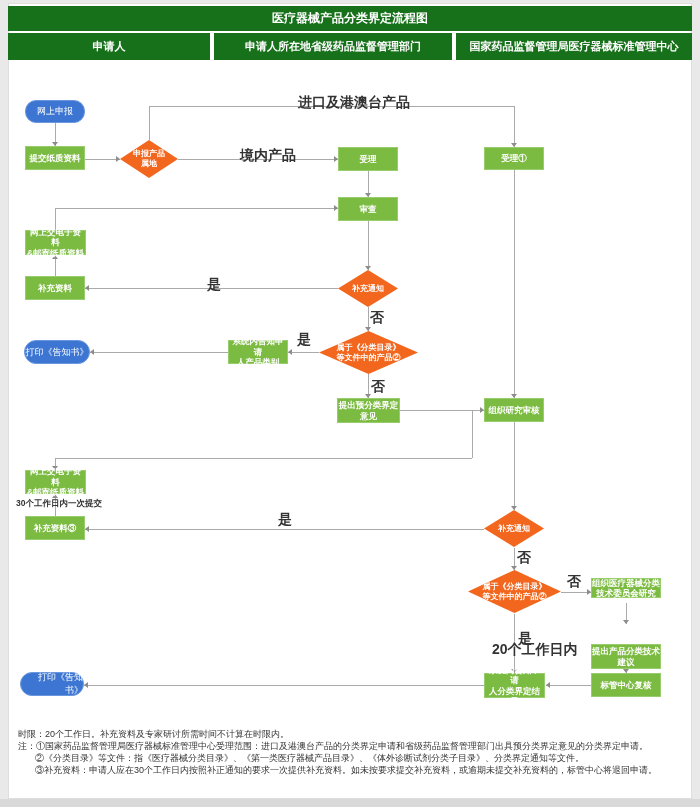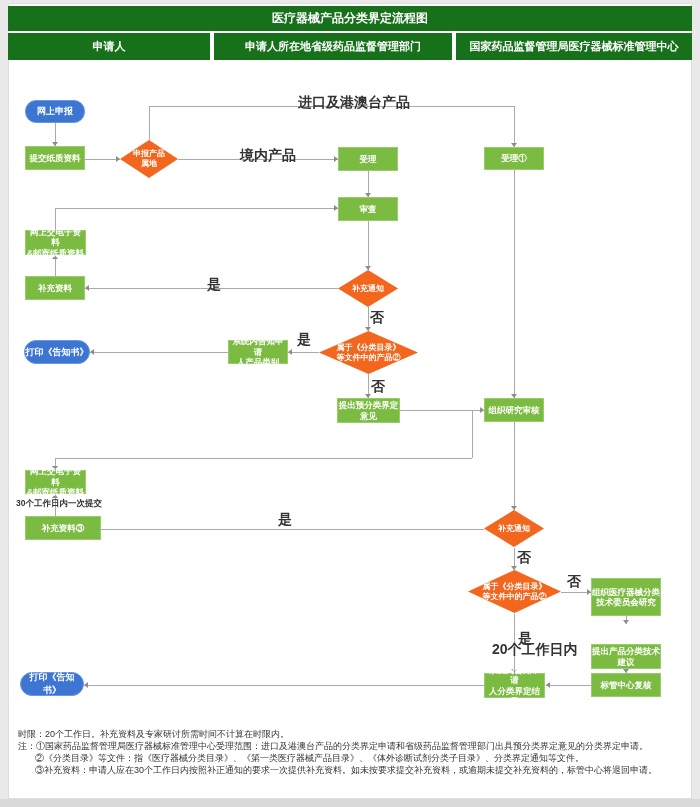--- a/index.html
+++ b/index.html
@@ -11,22 +11,22 @@
   .colcell { position:absolute; top:33px; height:27px; background:#17701a; color:#fff; font-size:11px;
              font-weight:bold; text-align:center; line-height:27px; }
   .c1 { left:8px;   width:202px; }
   .c2 { left:214px; width:238px; }
   .c3 { left:456px; width:236px; }
 
   .gbox { position:absolute; background:#7cbb41; border:1px solid #97cd6d; color:#fff; font-weight:bold;
           font-size:8.5px; line-height:10.5px; display:flex; align-items:center; justify-content:center;
           text-align:center; white-space:pre-line; }
   .pill { position:absolute; background:#3c76d2; border:1px solid #6b97de; border-radius:12px; color:#fff;
-          font-weight:bold; font-size:9px; display:flex; align-items:center; justify-content:center;
-          text-align:center; }
+          font-weight:normal; font-size:9px; display:flex; align-items:center; justify-content:center;
+          text-align:right; }
   .diamond { position:absolute; background:#f2661d; clip-path:polygon(50% 0,100% 50%,50% 100%,0 50%);
              color:#fff; font-weight:bold; font-size:8px; line-height:10px; display:flex; align-items:center;
              justify-content:center; text-align:center; white-space:pre-line; }
   .hl { position:absolute; height:1px; background:#aaaaaa; }
   .vl { position:absolute; width:1px;  background:#aaaaaa; }
   .ar { position:absolute; width:0; height:0; }
   .ar-d { border-left:3px solid transparent; border-right:3px solid transparent; border-top:4px solid #8c8c8c; }
   .ar-u { border-left:3px solid transparent; border-right:3px solid transparent; border-bottom:4px solid #8c8c8c; }
   .ar-l { border-top:3px solid transparent; border-bottom:3px solid transparent; border-right:4px solid #8c8c8c; }
   .ar-r { border-top:3px solid transparent; border-bottom:3px solid transparent; border-left:4px solid #8c8c8c; }
@@ -121,39 +121,39 @@
   <div class="pill" style="left:25px;top:100px;width:60px;height:23px;border-radius:11px">网上申报</div>
   <div class="gbox" style="left:25px;top:146px;width:60px;height:24px">提交纸质资料</div>
   <div class="diamond" style="left:120px;top:140px;width:58px;height:38px">申报产品
 属地</div>
   <div class="gbox" style="left:25px;top:230px;width:61px;height:25px">网上交电子资料
 &amp;邮寄纸质资料</div>
   <div class="gbox" style="left:25px;top:276px;width:60px;height:24px">补充资料</div>
   <div class="pill" style="left:24px;top:340px;width:66px;height:24px">打印《告知书》</div>
   <div class="gbox" style="left:25px;top:470px;width:61px;height:24px">网上交电子资料
 &amp;邮寄纸质资料</div>
-  <div class="gbox" style="left:25px;top:516px;width:76px;height:24px">补充资料③</div>
+  <div class="gbox" style="left:25px;top:516px;width:60px;height:24px">补充资料③</div>
   <div class="pill" style="left:20px;top:672px;width:64px;height:24px">打印《告知书》</div>
 
   <div class="gbox" style="left:338px;top:147px;width:60px;height:24px">受理</div>
   <div class="gbox" style="left:338px;top:197px;width:60px;height:24px">审查</div>
   <div class="diamond" style="left:338px;top:270px;width:60px;height:37px">补充通知</div>
   <div class="gbox" style="left:228px;top:340px;width:60px;height:24px">系统内告知申请
 人产品类别</div>
   <div class="diamond" style="left:319px;top:331px;width:99px;height:43px">属于《分类目录》
 等文件中的产品②</div>
   <div class="gbox" style="left:337px;top:398px;width:63px;height:25px">提出预分类界定
 意见</div>
 
   <div class="gbox" style="left:484px;top:147px;width:60px;height:23px">受理①</div>
   <div class="gbox" style="left:484px;top:398px;width:60px;height:24px">组织研究审核</div>
   <div class="diamond" style="left:484px;top:510px;width:60px;height:37px">补充通知</div>
   <div class="diamond" style="left:468px;top:570px;width:93px;height:43px">属于《分类目录》
 等文件中的产品②</div>
-  <div class="gbox" style="left:591px;top:578px;width:70px;height:38px">组织医疗器械分类
+  <div class="gbox" style="left:591px;top:578px;width:70px;height:20px">组织医疗器械分类
 技术委员会研究</div>
   <div class="gbox" style="left:591px;top:644px;width:70px;height:25px">提出产品分类技术
 建议</div>
   <div class="gbox" style="left:591px;top:673px;width:70px;height:24px">标管中心复核</div>
   <div class="gbox" style="left:484px;top:673px;width:61px;height:25px">系统内告知申请
 人分类界定结果</div>
 
   <div class="note" style="left:18px;top:728px">时限：20个工作日。补充资料及专家研讨所需时间不计算在时限内。</div>
   <div class="note" style="left:18px;top:740px">注：①国家药品监督管理局医疗器械标准管理中心受理范围：进口及港澳台产品的分类界定申请和省级药品监督管理部门出具预分类界定意见的分类界定申请。</div>
   <div class="note" style="left:35px;top:752px">②《分类目录》等文件：指《医疗器械分类目录》、《第一类医疗器械产品目录》、《体外诊断试剂分类子目录》、分类界定通知等文件。</div>

